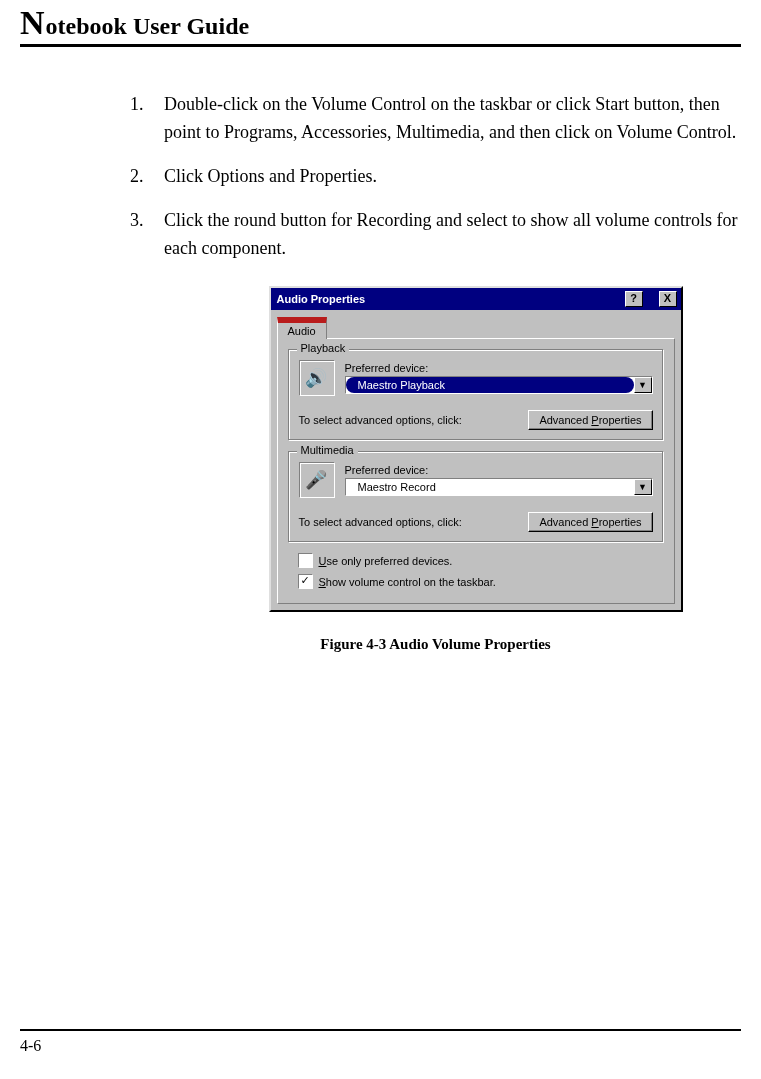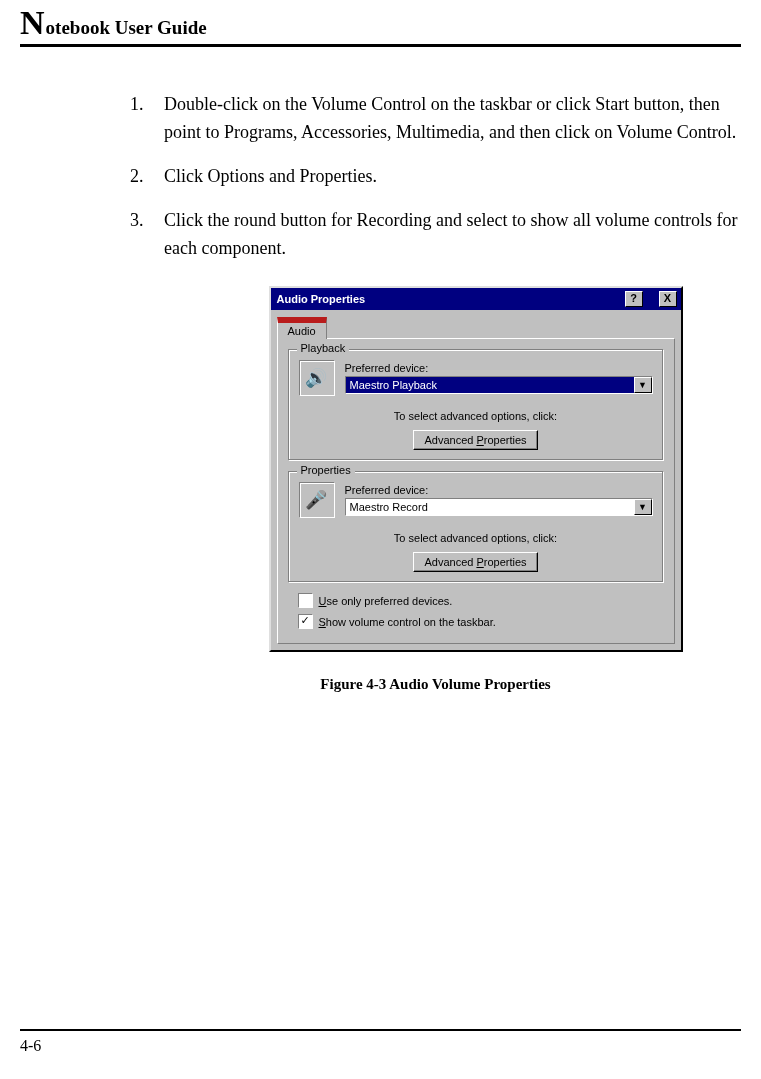--- a/index.html
+++ b/index.html
@@ -27,21 +27,21 @@
     padding-bottom: 4px;
   }
   .dropcap {
     font-weight: bold;
     font-size: 34px;
     line-height: 1;
     margin-right: 1px;
   }
   .header-rest {
     font-weight: bold;
-    font-size: 19px;
+    font-size: 24px;
   }
   .content {
     margin: 44px 0 0 110px;
   }
   .list {
     list-style: none;
     padding: 0;
     margin: 0;
   }
   .list li {
@@ -167,43 +167,43 @@
   .combo {
     display: flex;
     border-top: 1px solid #808080;
     border-left: 1px solid #808080;
     border-right: 1px solid #fff;
     border-bottom: 1px solid #fff;
     background: #fff;
   }
   .combo-text {
     flex: 1;
-    padding: 2px 4px;
+    padding: 2px 12px;
     background: #000080;
     color: #fff;
+    border-radius: 8px;
   }
   .combo-text.plain { background: #fff; color: #000; }
   .combo-btn {
     width: 16px;
     background: #c0c0c0;
     border-top: 1px solid #fff;
     border-left: 1px solid #fff;
     border-right: 1px solid #000;
     border-bottom: 1px solid #000;
     text-align: center;
     font-size: 9px;
     line-height: 14px;
   }
   .adv-row {
     display: flex;
     align-items: center;
     justify-content: flex-end;
     gap: 8px;
     margin-top: 14px;
-    flex-direction: column;
   }
   .adv-row .adv-label { flex: 1; }
   .btn-98 {
     background: #c0c0c0;
     border-top: 1px solid #fff;
     border-left: 1px solid #fff;
     border-right: 1px solid #000;
     border-bottom: 1px solid #000;
     box-shadow: inset -1px -1px 0 #808080;
     padding: 3px 10px;
@@ -288,21 +288,21 @@
               </div>
               <div class="adv-row">
                 <span class="adv-label">To select advanced options, click:</span>
                 <div class="btn-98">
                   <span>Advanced </span><span class="u">P</span><span>roperties</span>
                 </div>
               </div>
             </div>
 
             <div class="groupbox">
-              <div class="group-label">Properties</div>
+              <div class="group-label">Multimedia</div>
               <div class="row">
                 <div class="icon-box">🎤</div>
                 <div class="field">
                   <div>Preferred device:</div>
                   <div class="combo">
                     <div class="combo-text plain">Maestro Record</div>
                     <div class="combo-btn">▼</div>
                   </div>
                 </div>
               </div>

